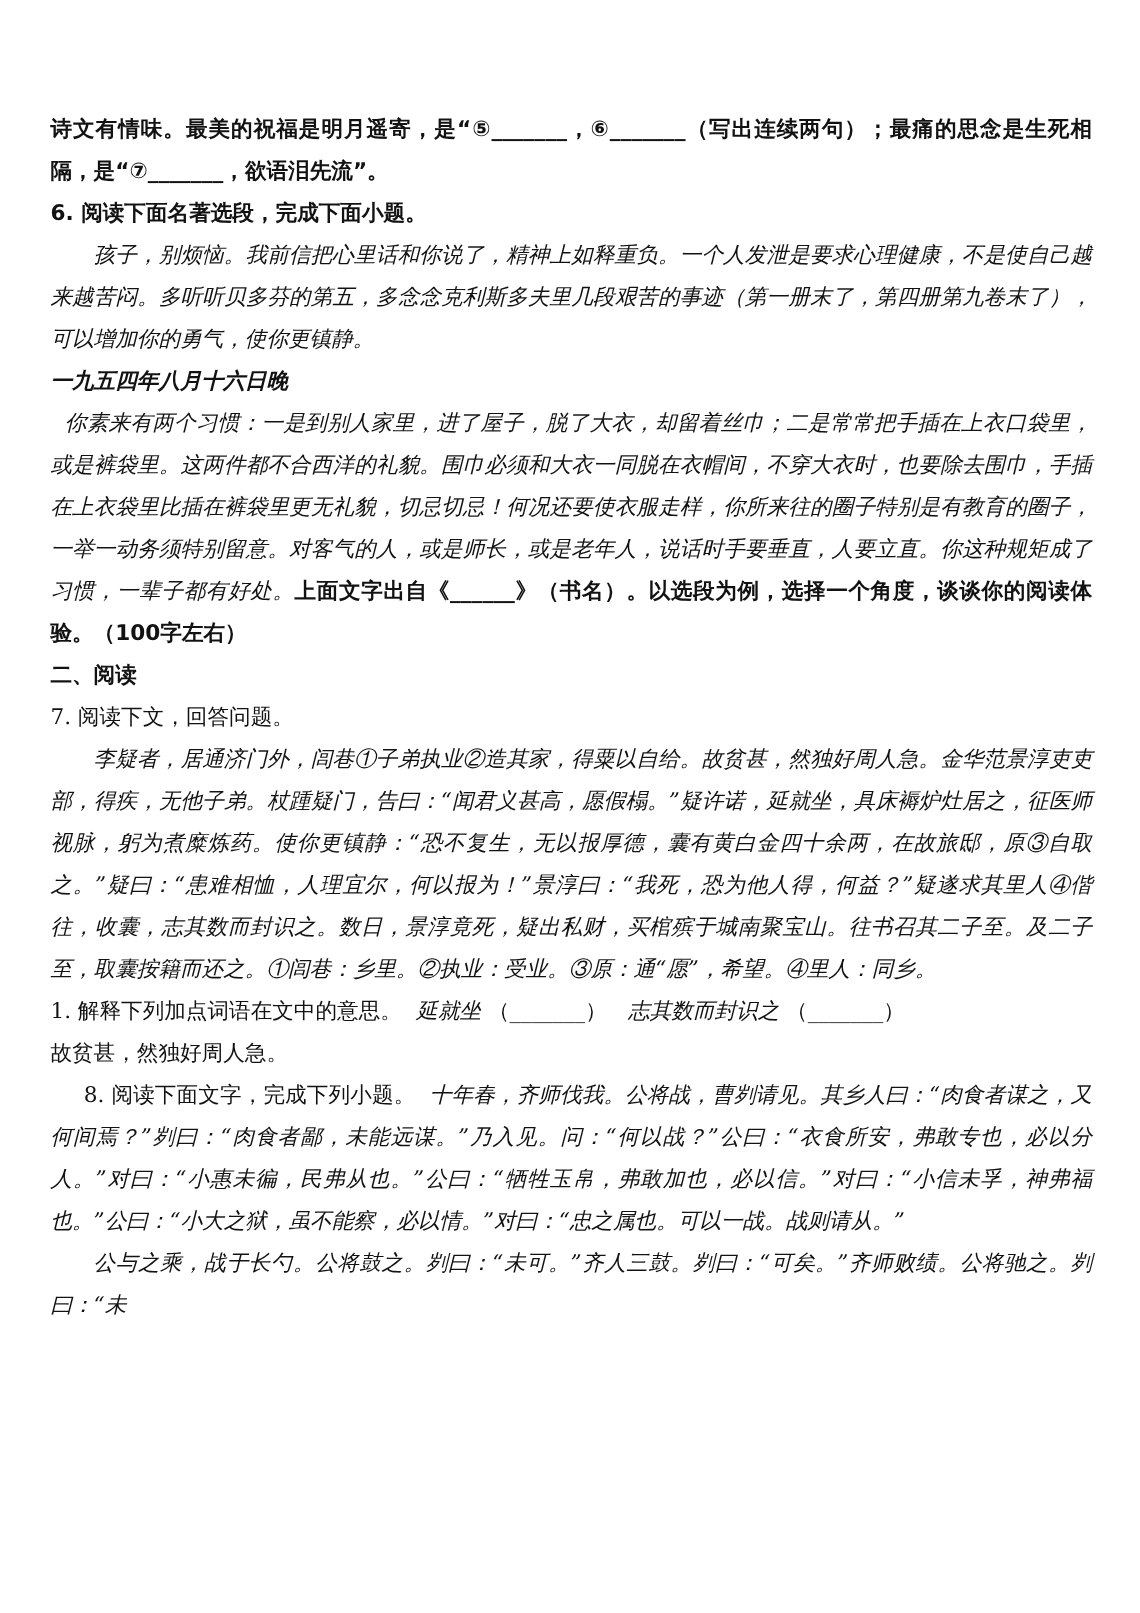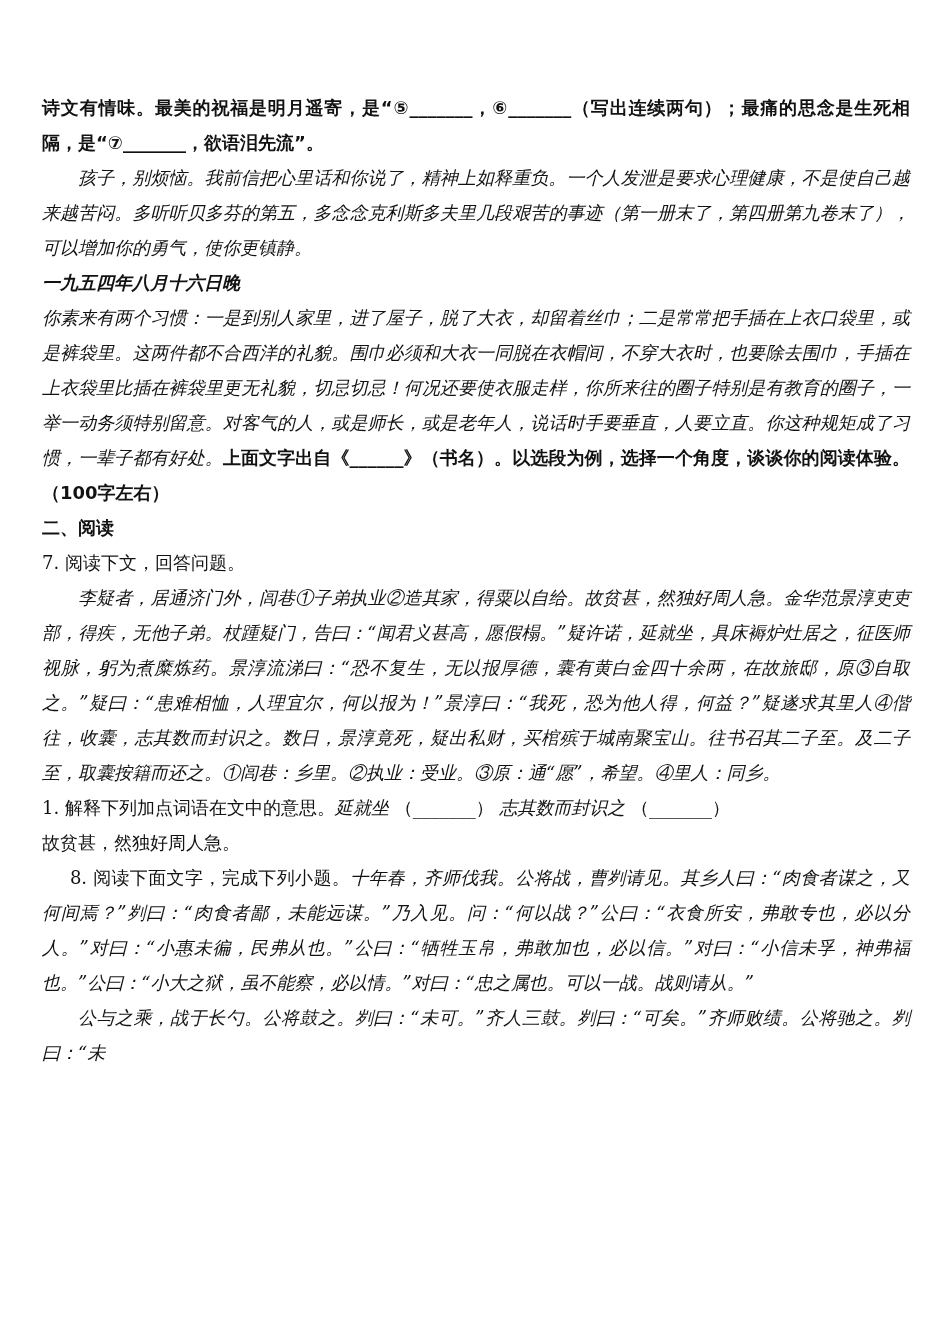--- a/index.html
+++ b/index.html
@@ -10,46 +10,47 @@
     height: 1344px;
     padding: 90px 40px 0 42px;
     background: #ffffff;
     color: #121212;
     font-family: "DejaVu Serif", "Liberation Serif", serif;
     font-size: 18px;
     line-height: 35px;
   }
   .page p { margin: 0; text-align: justify; }
   .hei  { font-family: "DejaVu Sans", "Liberation Sans", sans-serif; font-weight: 700; }
-  .kai  { font-style: italic; }
+  .kai  { font-style: italic; margin-left: 12px; }
   .bold { font-weight: 700; }
   .indent2  { text-indent: 2em; }
   .indent15 { text-indent: 1.55em; }
 </style>
 </head>
 <body>
 
 <div class="page">
 
   <p class="hei">诗文有情味。最美的祝福是明月遥寄，是“⑤_______，⑥_______（写出连续两句）；最痛的思念是生死相隔，是“⑦_______，欲语泪先流”。</p>
 
 
+  <p class="hei">6. 阅读下面名著选段，完成下面小题。</p>
 
 
   <p class="kai indent2">孩子，别烦恼。我前信把心里话和你说了，精神上如释重负。一个人发泄是要求心理健康，不是使自己越来越苦闷。多听听贝多芬的第五，多念念克利斯多夫里几段艰苦的事迹（第一册末了，第四册第九卷末了），可以增加你的勇气，使你更镇静。</p>
 
   <p class="kai bold">一九五四年八月十六日晚</p>
 
   <p><span class="kai">你素来有两个习惯：一是到别人家里，进了屋子，脱了大衣，却留着丝巾；二是常常把手插在上衣口袋里，或是裤袋里。这两件都不合西洋的礼貌。围巾必须和大衣一同脱在衣帽间，不穿大衣时，也要除去围巾，手插在上衣袋里比插在裤袋里更无礼貌，切忌切忌！何况还要使衣服走样，你所来往的圈子特别是有教育的圈子，一举一动务须特别留意。对客气的人，或是师长，或是老年人，说话时手要垂直，人要立直。你这种规矩成了习惯，一辈子都有好处。</span><span class="hei">上面文字出自《______》（书名）。以选段为例，选择一个角度，谈谈你的阅读体验。（100字左右）</span></p>
 
   <p class="hei">二、阅读</p>
 
   <p>7. 阅读下文，回答问题。</p>
 
-  <p class="kai indent2">李疑者，居通济门外，闾巷①子弟执业②造其家，得粟以自给。故贫甚，然独好周人急。金华范景淳吏吏部，得疾，无他子弟。杖踵疑门，告曰：“闻君义甚高，愿假榻。”疑许诺，延就坐，具床褥炉灶居之，征医师视脉，躬为煮糜炼药。景淳流涕曰：“恐不复生，无以报厚德，囊有黄白金四十余两，在故旅邸，原③自取之。”疑曰：“患难相恤，人理宜尔，何以报为！”景淳曰：“我死，恐为他人得，何益？”疑遂求其里人④偕往，收囊，志其数而封识之。数日，景淳竟死，疑出私财，买棺殡于城南聚宝山。往书召其二子至。及二子至，取囊按籍而还之。①闾巷：乡里。②执业：受业。③原：通“愿”，希望。④里人：同乡。</p>
+  <p class="kai indent2">李疑者，居通济门外，闾巷①子弟执业②造其家，得粟以自给。故贫甚，然独好周人急。金华范景淳吏吏部，得疾，无他子弟。杖踵疑门，告曰：“闻君义甚高，愿假榻。”疑许诺，延就坐，具床褥炉灶居之，征医师视脉，躬为煮糜炼药。使你更镇静：“恐不复生，无以报厚德，囊有黄白金四十余两，在故旅邸，原③自取之。”疑曰：“患难相恤，人理宜尔，何以报为！”景淳曰：“我死，恐为他人得，何益？”疑遂求其里人④偕往，收囊，志其数而封识之。数日，景淳竟死，疑出私财，买棺殡于城南聚宝山。往书召其二子至。及二子至，取囊按籍而还之。①闾巷：乡里。②执业：受业。③原：通“愿”，希望。④里人：同乡。</p>
 
   <p><span>1. 解释下列加点词语在文中的意思。</span><span class="kai">延就坐</span><span> （_______） </span><span class="kai">志其数而封识之</span><span> （_______）</span></p>
 
 
   <p>故贫甚，然独好周人急。</p>
 
 
   <p class="indent15"><span>8. 阅读下面文字，完成下列小题。</span><span class="kai">十年春，齐师伐我。公将战，曹刿请见。其乡人曰：“肉食者谋之，又何间焉？”刿曰：“肉食者鄙，未能远谋。”乃入见。问：“何以战？”公曰：“衣食所安，弗敢专也，必以分人。”对曰：“小惠未徧，民弗从也。”公曰：“牺牲玉帛，弗敢加也，必以信。”对曰：“小信未孚，神弗福也。”公曰：“小大之狱，虽不能察，必以情。”对曰：“忠之属也。可以一战。战则请从。”</span></p>
 
   <p class="kai indent2">公与之乘，战于长勺。公将鼓之。刿曰：“未可。”齐人三鼓。刿曰：“可矣。”齐师败绩。公将驰之。刿曰：“未</p>

